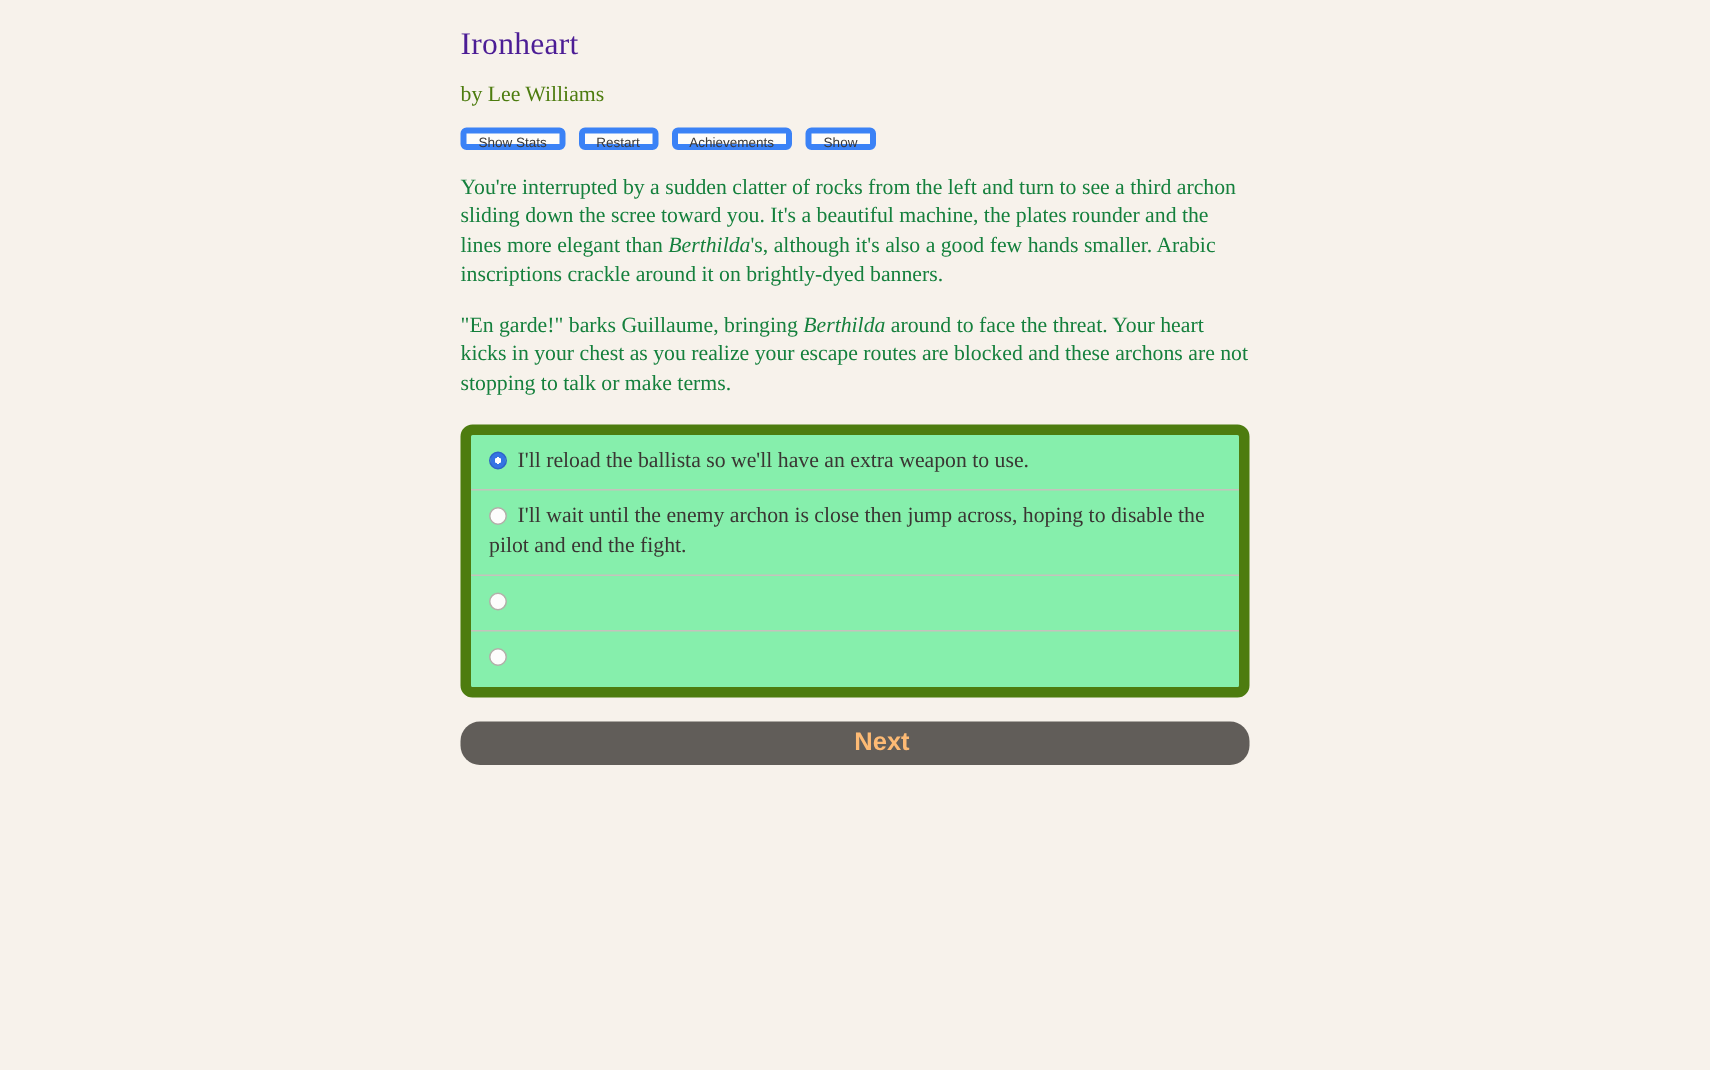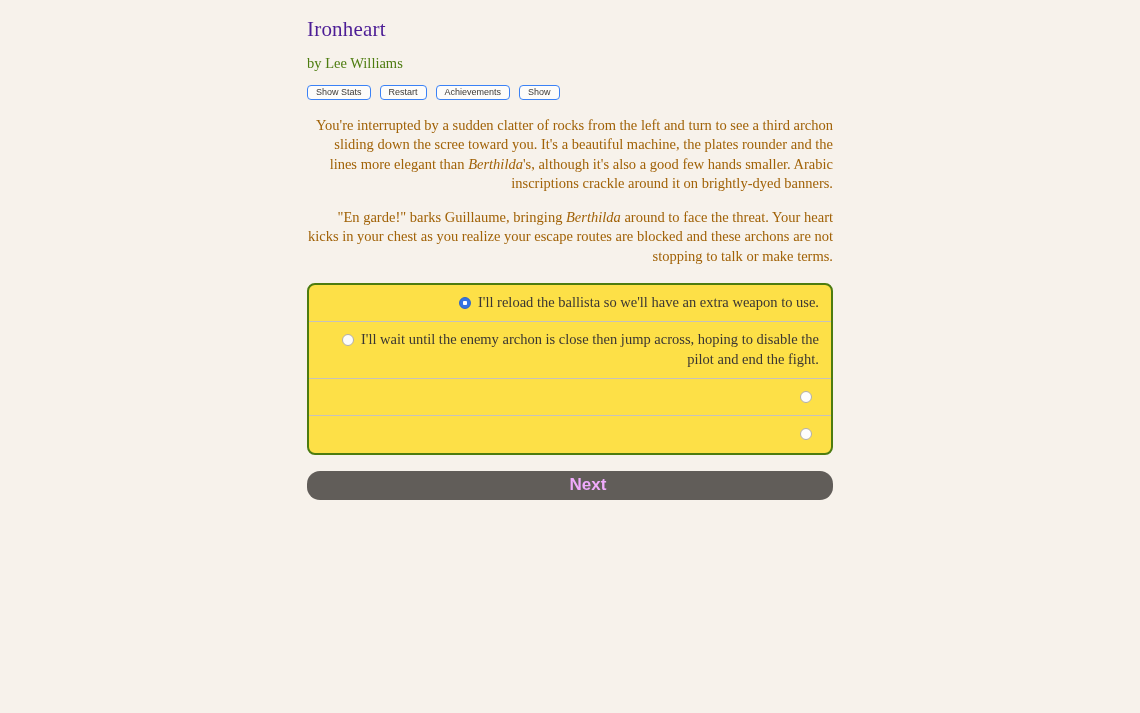--- a/index.html
+++ b/index.html
@@ -30,42 +30,40 @@
     margin-top: 13px;
     display: flex;
     gap: 9px;
     align-items: center;
   }
   .toolbar button {
     font-family: "Liberation Sans", sans-serif;
     font-size: 9px;
     color: #3c3936;
     background: #fdfcfa;
-    border: 1px solid #3b82f6;
+    border: 4px solid #3b82f6;
     border-radius: 4px;
     padding: 2px 8px 3px 8px;
     line-height: 9px;
     height: 15px;
     cursor: pointer;
   }
   .story p {
     margin-top: 15px;
     font-size: 14.5px;
     line-height: 19.3px;
-    color: #a16207;
-    text-align: right;
+    color: #15803d;
   }
   .story p:first-child { margin-top: 16px; }
   .choices {
     margin-top: 17px;
-    border: 2px solid #4d7c0f;
+    border: 7px solid #4d7c0f;
     border-radius: 8px;
     overflow: hidden;
-    background: #fde047;
-    text-align: right;
+    background: #86efac;
   }
   .option {
     padding: 8px 12px 9px 12px;
     border-bottom: 1px solid #c6c2bc;
     font-size: 14.5px;
     line-height: 19.3px;
     cursor: pointer;
   }
   .option:last-child { border-bottom: none; }
   .radio {
@@ -83,21 +81,21 @@
     border: 1px solid #2d63c9;
     background: radial-gradient(circle at 50% 50%, #ffffff 0 2.1px, #3574e3 2.2px);
   }
   .next-btn {
     margin-top: 16px;
     width: 100%;
     height: 29px;
     border: none;
     border-radius: 13px;
     background: #615d59;
-    color: #f0abfc;
+    color: #fdba74;
     font-family: "Liberation Sans", sans-serif;
     font-size: 17px;
     font-weight: 700;
     text-align: center;
     cursor: pointer;
     padding-left: 36px;
   }
 </style>
 </head>
 <body>

